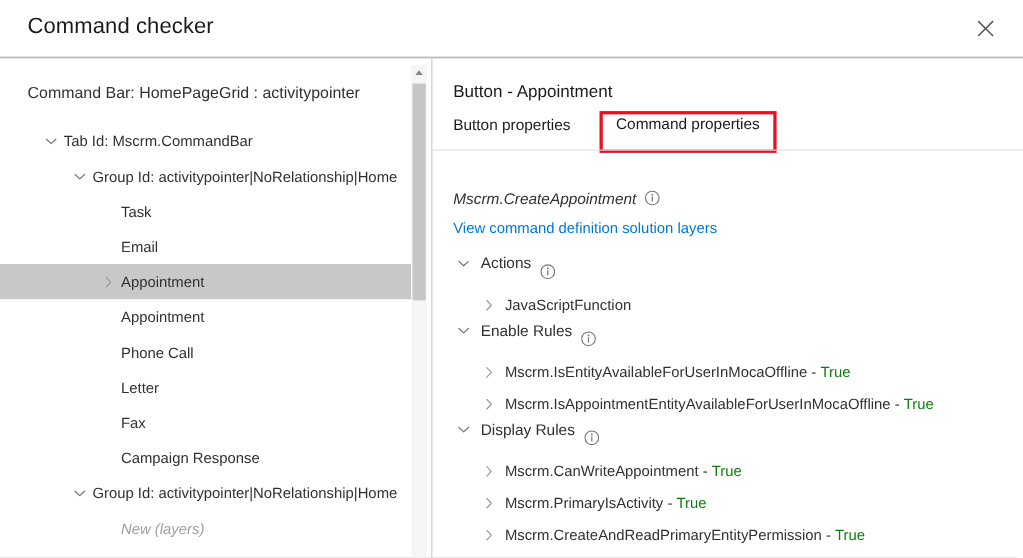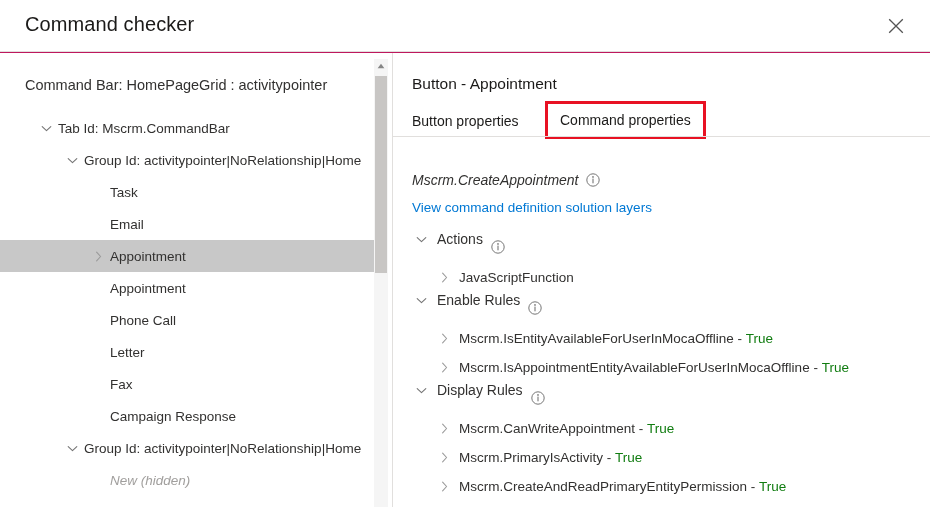--- a/index.html
+++ b/index.html
@@ -3,21 +3,21 @@
 <meta charset="utf-8">
 <style>
   * { box-sizing: border-box; margin: 0; padding: 0; }
   html, body {
     width: 930px; height: 507px;
     background: #ffffff;
     font-family: "Liberation Sans", sans-serif;
     color: #323130;
     overflow: hidden;
   }
-  #app { position: relative; width: 930px; height: 507px; background:#be185d; }
+  #app { position: relative; width: 930px; height: 507px; background:#a3a3a3; }
 
   
   .dlg-header {
     position: absolute; left: 0; top: 0; width: 930px; height: 52px;
     border-bottom: 1px solid #e1dfdd;
     background: #ffffff;
   }
   .dlg-title {
     position: absolute; left: 25px; top: 13px;
     font-size: 20px; font-weight: 400; color: #1b1a19;
@@ -85,21 +85,21 @@
   
   .btn-title {
     position: absolute; left: 19px; top: 22px;
     font-size: 15.5px; color: #1b1a19; white-space: nowrap;
   }
   .tabs {
     position: absolute; left: 0; top: 52px; width: 537px; height: 31px;
   }
   .tab {
     position: absolute; top: 0; height: 31px;
-    display: flex; align-items: center;
+    display: flex; align-items: flex-start;
     font-size: 14px; color: #1b1a19; white-space: nowrap; cursor: pointer;
     background: transparent; border: none;
     font-family: "Liberation Sans", sans-serif;
   }
   .tab.t-0 { left: 19px; }
   .tab.t-1 { left: 155px; padding: 0 12px; }
   .tab.t-1.selected {
     outline: 3px solid #e81123; outline-offset: 0;
     height: 32px; top: -1px;
   }
@@ -210,21 +210,21 @@
         </div>
         <div class="tree-row">
           <span class="chev" style="left: 64px;">
             <svg width="11" height="11" viewBox="0 0 11 11">
               <path d="M1.2 3.6 L5.5 7.6 L9.8 3.6" fill="none" stroke="#757575" stroke-width="1.1" stroke-linecap="round" stroke-linejoin="round"></path>
             </svg>
           </span>
           <span class="tlabel" style="left: 84px;">Group Id: activitypointer|NoRelationship|Home</span>
         </div>
         <div class="tree-row hidden-item">
-          <span class="tlabel" style="left: 110px;">New (hidden)</span>
+          <span class="tlabel" style="left: 110px;">New (layers)</span>
         </div>
       </div>
   </div>
 
   <div class="scrollbar">
     <div class="sb-arrow-up">
       <svg width="8" height="6" viewBox="0 0 8 6">
         <path d="M4 0.8 L7.4 5.2 L0.6 5.2 Z" fill="#868686"></path>
       </svg>
     </div>

